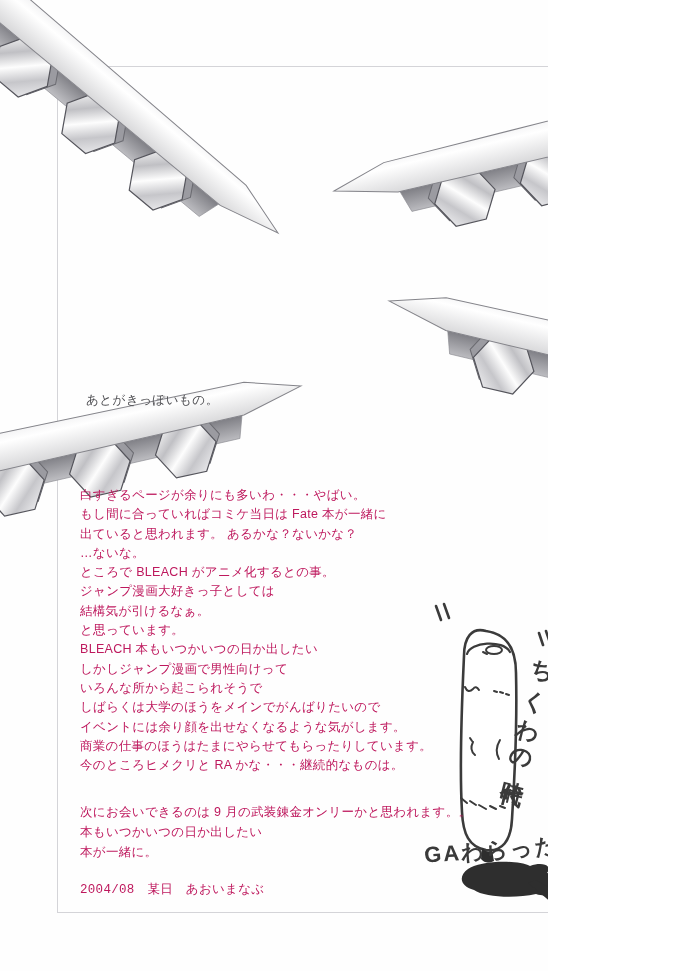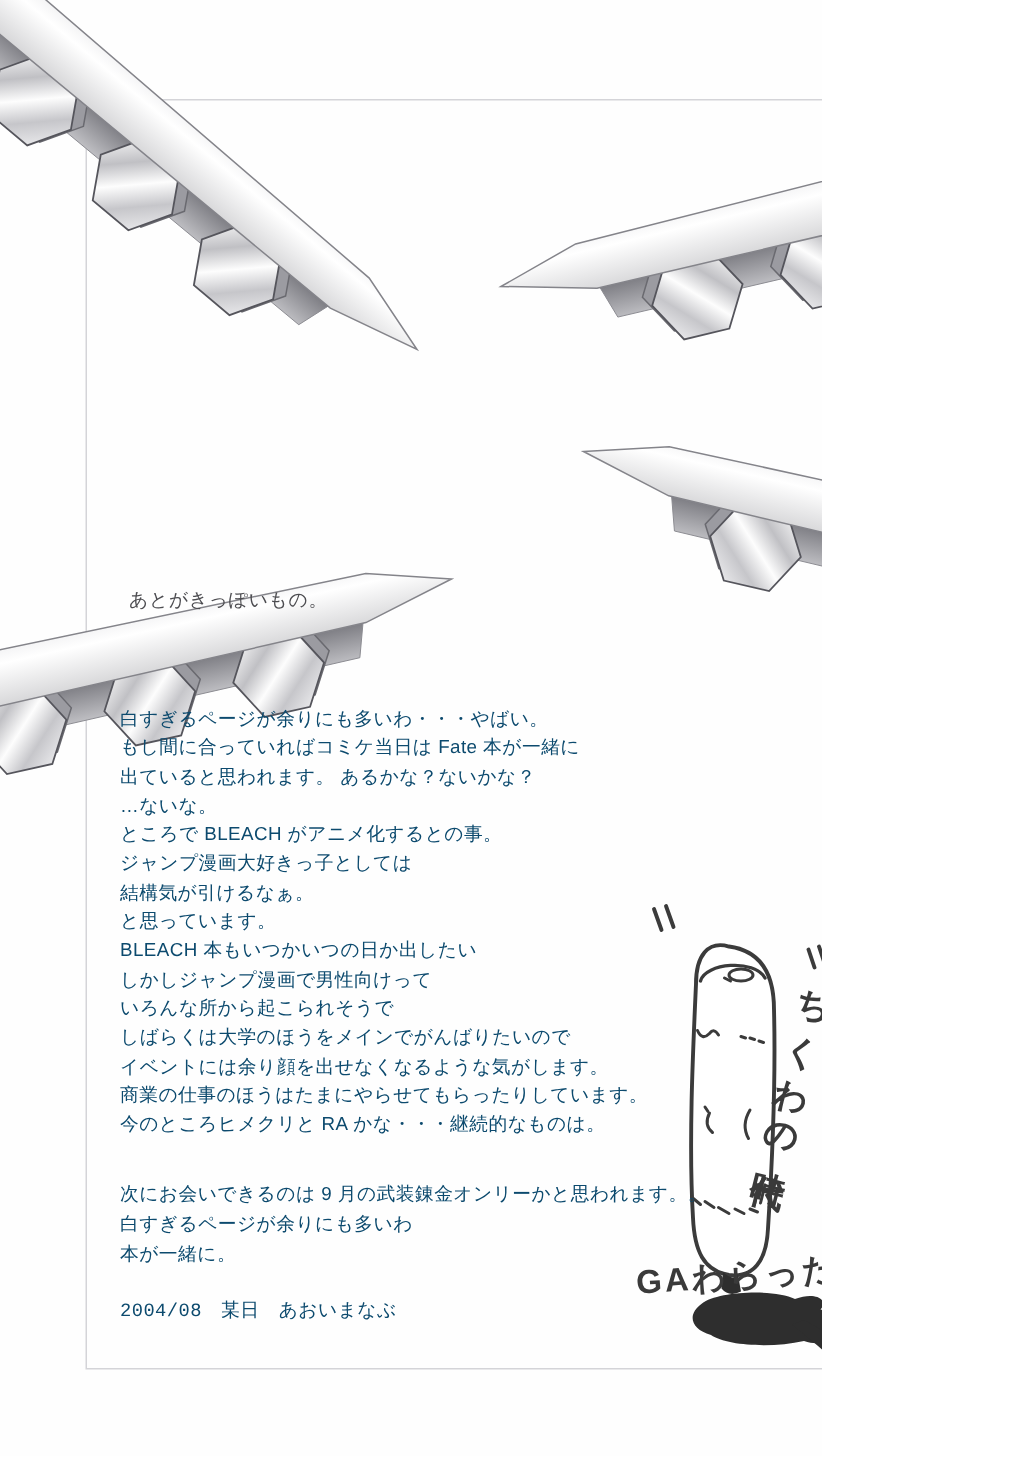--- a/index.html
+++ b/index.html
@@ -11,22 +11,22 @@
     position:absolute;left:57px;top:66px;width:567px;height:845px;
     border:1px solid #d4d4d8;z-index:0;
   }
   .blades{position:absolute;left:0;top:0;z-index:1;}
   .doodle{position:absolute;left:0;top:0;z-index:2;}
   .heading{
     position:absolute;left:86px;top:392px;z-index:3;
     font-size:12.5px;color:#4c4c50;letter-spacing:0.5px;white-space:nowrap;
   }
   .body-text{
-    position:absolute;left:80px;top:470px;z-index:3;
-    font-size:12.5px;color:#0c4a6e;letter-spacing:0.3px;
+    position:absolute;left:80px;top:486px;z-index:3;
+    font-size:12.5px;color:#be185d;letter-spacing:0.3px;
   }
   .body-text .line{height:19.3px;line-height:19.3px;white-space:nowrap;}
   .p2{margin-top:28px;}
   .p2 .line{height:19.8px;line-height:19.8px;}
   .credit{margin-top:18px;font-size:12.5px;white-space:nowrap;font-family:Liberation Mono, monospace;}
   .vtext{
     position:absolute;z-index:3;writing-mode:vertical-rl;color:#3a3a3a;
     font-weight:bold;letter-spacing:4px;white-space:nowrap;
   }
   .vt1{left:534px;top:646px;font-size:23px;transform:rotate(14deg);transform-origin:top center;}
@@ -130,21 +130,21 @@
       <div class="line">BLEACH 本もいつかいつの日か出したい</div>
       <div class="line">しかしジャンプ漫画で男性向けって</div>
       <div class="line">いろんな所から起こられそうで</div>
       <div class="line">しばらくは大学のほうをメインでがんばりたいので</div>
       <div class="line">イベントには余り顔を出せなくなるような気がします。</div>
       <div class="line">商業の仕事のほうはたまにやらせてもらったりしています。</div>
       <div class="line">今のところヒメクリと RA かな・・・継続的なものは。</div>
     </div>
     <div class="p2">
       <div class="line">次にお会いできるのは 9 月の武装錬金オンリーかと思われます。。</div>
-      <div class="line">白すぎるページが余りにも多いわ</div>
+      <div class="line">本もいつかいつの日か出したい</div>
       <div class="line">本が一緒に。</div>
     </div>
     <div class="credit">2004/08　某日　あおいまなぶ</div>
   </div>
 
   <div class="vtext vt1">ちくわの時代</div>
   <div class="vtext vt2">来たよね</div>
   <div class="hand-bottom">GAわらった。</div>
 
   <div class="pagenum">17</div>

